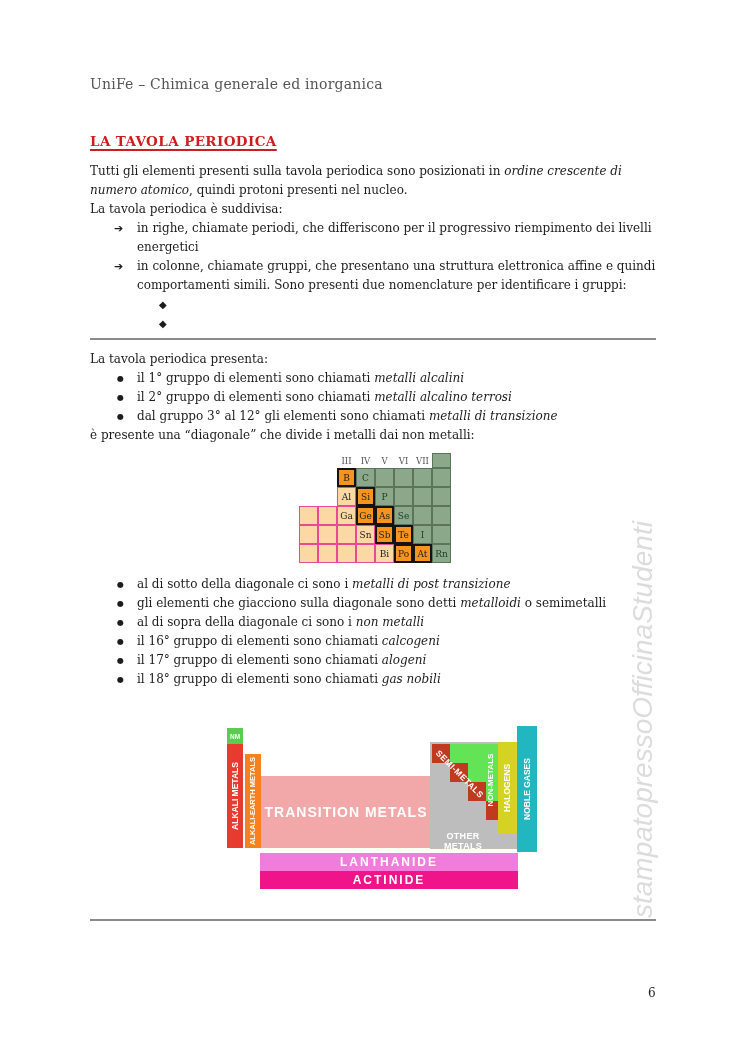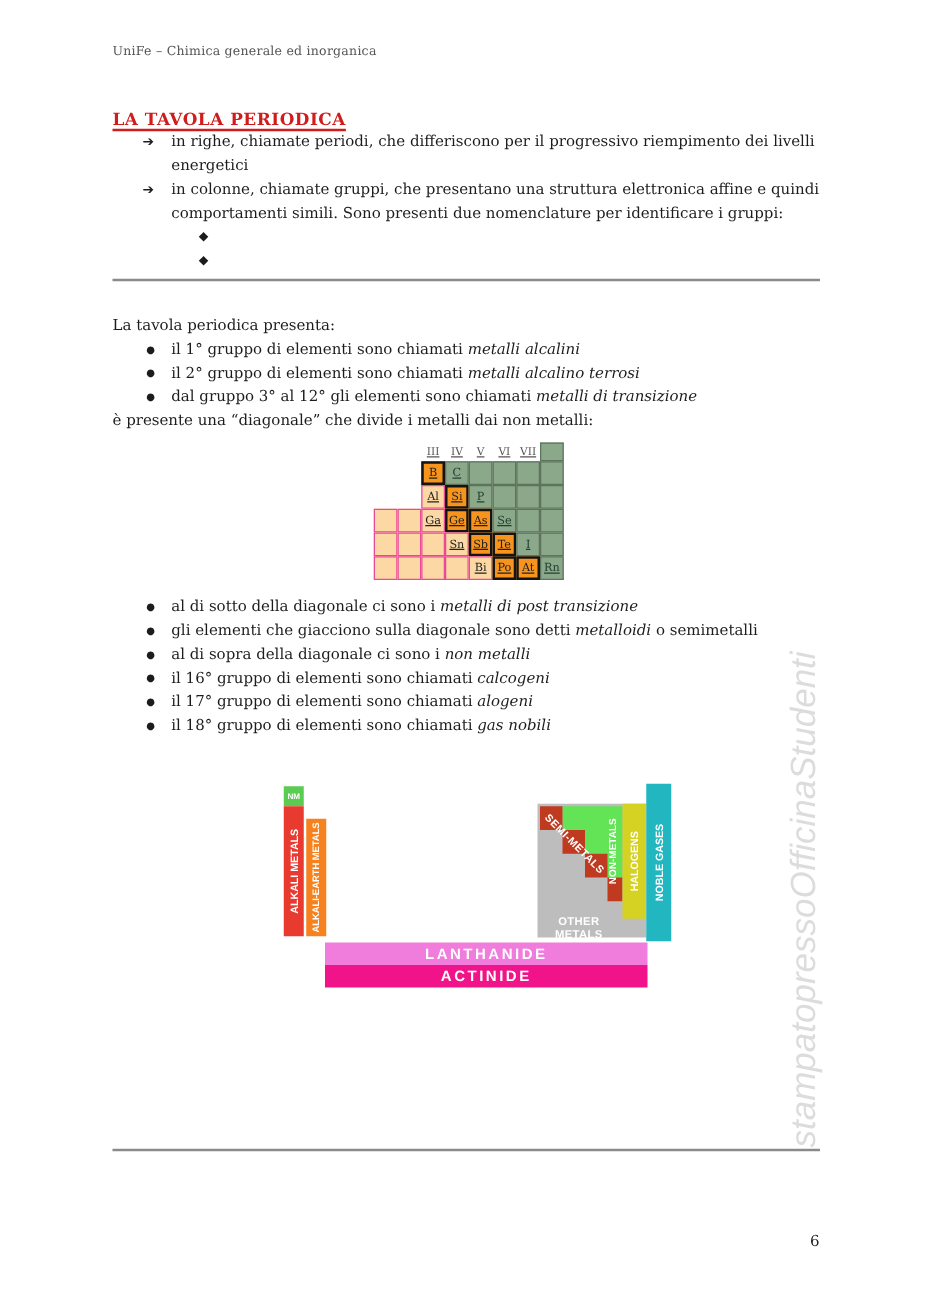--- a/index.html
+++ b/index.html
@@ -2,21 +2,21 @@
 <html style="--title-red: #cf1d1d; --c-metal: #FBD8A4; --c-metalloid: #F7941E; --c-nonmetal: #8BA88B; --dg-nm_square: #5BCB51; --dg-alkali: #E93A30; --dg-alkaline_earth: #F5821F; --dg-transition: #F2A8A8; --dg-other_metals: #BDBDBD; --dg-semi_metals: #C03A20; --dg-non_metals: #63E356; --dg-halogens: #D5D223; --dg-noble_gases: #22B6C0; --dg-lanthanide: #F07CDC; --dg-actinide: #F0138A;"><head>
 <meta charset="utf-8">
 <style>
   html,body { margin:0; padding:0; }
   body {
     width:745px; height:1053px; position:relative; background:#ffffff;
     font-family:"DejaVu Serif", serif; color:#1c1c1c; overflow:hidden;
   }
   .content { position:relative; z-index:1; padding:36px 89px 0 90px; width:566px; }
 
-  .doc-header { font-size:10px; color:#555; letter-spacing:0.2px; }
+  .doc-header { font-size:14px; color:#555; letter-spacing:0.2px;margin-top:40px; }
 
   .doc-title {
     margin-top:41px; font-size:13.5px; font-weight:bold; letter-spacing:0.4px;
     color:var(--title-red); text-decoration:underline;
     text-underline-offset:3px; text-decoration-thickness:1.5px; display:inline-block;
   }
 
   .para { font-size:12px; line-height:19px; text-align:left; }
   .p-first { margin-top:12px; }
   .it { font-style:italic; }
@@ -25,29 +25,29 @@
   .bullet { display:flex; font-size:12px; line-height:19px; }
   .btext { flex:1; }
   
   .l-arrow .marker { width:23px; margin-left:24px; text-align:left; font-size:11px; }
   
   .l-diamond .marker { width:21px; margin-left:69px; text-align:left; font-size:10px; }
   
   .l-dot .marker { width:20px; margin-left:27px; text-align:left; font-size:8px; line-height:19px; }
 
   .divider { height:2px; background:#8a8a8a; margin-top:5px; }
-  .lead { margin-top:26px; }
+  .lead { margin-top:10px; }
 
   
   .minitable {
     display:grid; grid-template-columns:repeat(8,19px); grid-template-rows:15px repeat(5,19px);
     margin-left:209px; margin-top:8px; width:152px;
   }
   .mc { box-sizing:border-box; display:flex; align-items:center; justify-content:center;
-        font-size:9px; color:#222;text-decoration:underline; }
+        font-size:9px; color:#222; }
   .mc-x   { background:transparent; }
   .mc-lbl { background:transparent; color:#555; font-size:8.5px; }
   .mc-m { background:var(--c-metal); border:1px solid #ec4899; }
   .mc-d { background:var(--c-metalloid); border:2px solid #141414; }
   .mc-n { background:var(--c-nonmetal); border:1px solid #5c735c; color:#21402c; }
 
   .sec3 { margin-top:12px; }
 
   
   .diagram { position:relative; width:320px; height:176px; margin-left:135px; margin-top:30px;
@@ -101,20 +101,22 @@
 </head>
 <body>
 
 <div class="watermark">stampatopressoOfficinaStudenti</div>
 
 <div class="content">
   <div class="doc-header">UniFe – Chimica generale ed inorganica</div>
 
   <div><span class="doc-title">LA TAVOLA PERIODICA</span></div>
 
+  <div class="para p-first"><span>Tutti gli elementi presenti sulla tavola periodica sono posizionati in </span><span class="it">ordine crescente di numero atomico</span><span>, quindi protoni presenti nel nucleo.</span></div>
+  <div class="para">La tavola periodica è suddivisa:</div>
 
   <div class="blist l-arrow">
       <div class="bullet">
         <span class="marker">➔</span>
         <div class="btext"><span>in righe, chiamate periodi, che differiscono per il progressivo riempimento dei livelli energetici</span></div>
       </div>
       <div class="bullet">
         <span class="marker">➔</span>
         <div class="btext"><span>in colonne, chiamate gruppi, che presentano una struttura elettronica affine e quindi comportamenti simili. Sono presenti due nomenclature per identificare i gruppi:</span></div>
       </div>
@@ -229,20 +231,21 @@
     </div>
 
   <div class="diagram">
     <div class="dg nm-sq">
       <span>NM</span>
     </div>
     <div class="dg b-alk"></div>
     <div class="vlab vl-alk">ALKALI METALS</div>
     <div class="dg b-ake"></div>
     <div class="vlab vl-ake">ALKALI-EARTH METALS</div>
+    <div class="dg b-tra dlab">TRANSITION METALS</div>
     <div class="dg b-gry"></div>
     <div class="dg g1"></div>
     <div class="dg g2"></div>
     <div class="dg g3"></div>
     <div class="dg s1"></div>
     <div class="dg s2"></div>
     <div class="dg s3"></div>
     <div class="dg s4"></div>
     <div class="semi-lab">SEMI-METALS</div>
     <div class="vlab vl-non">NON-METALS</div>

